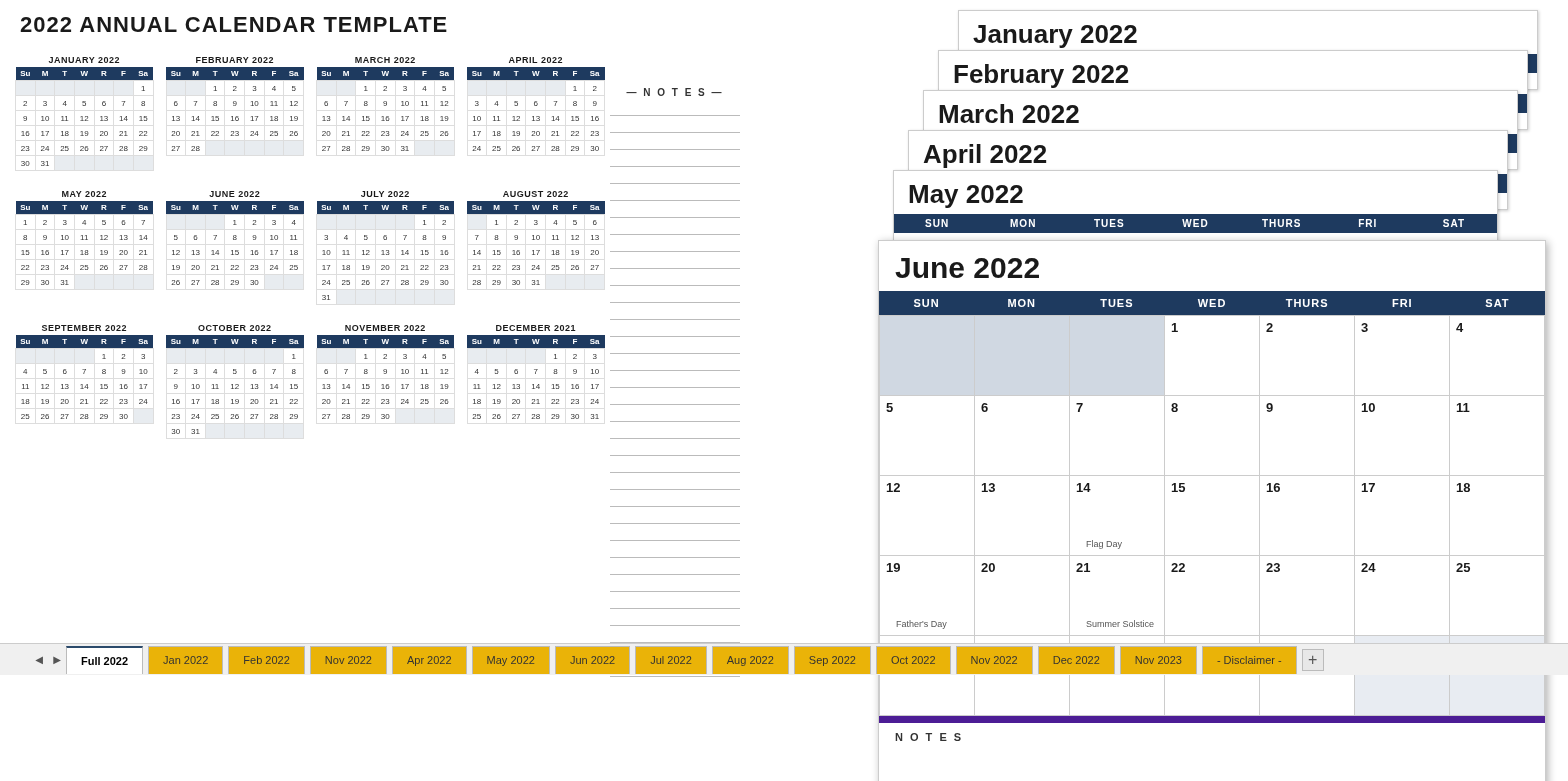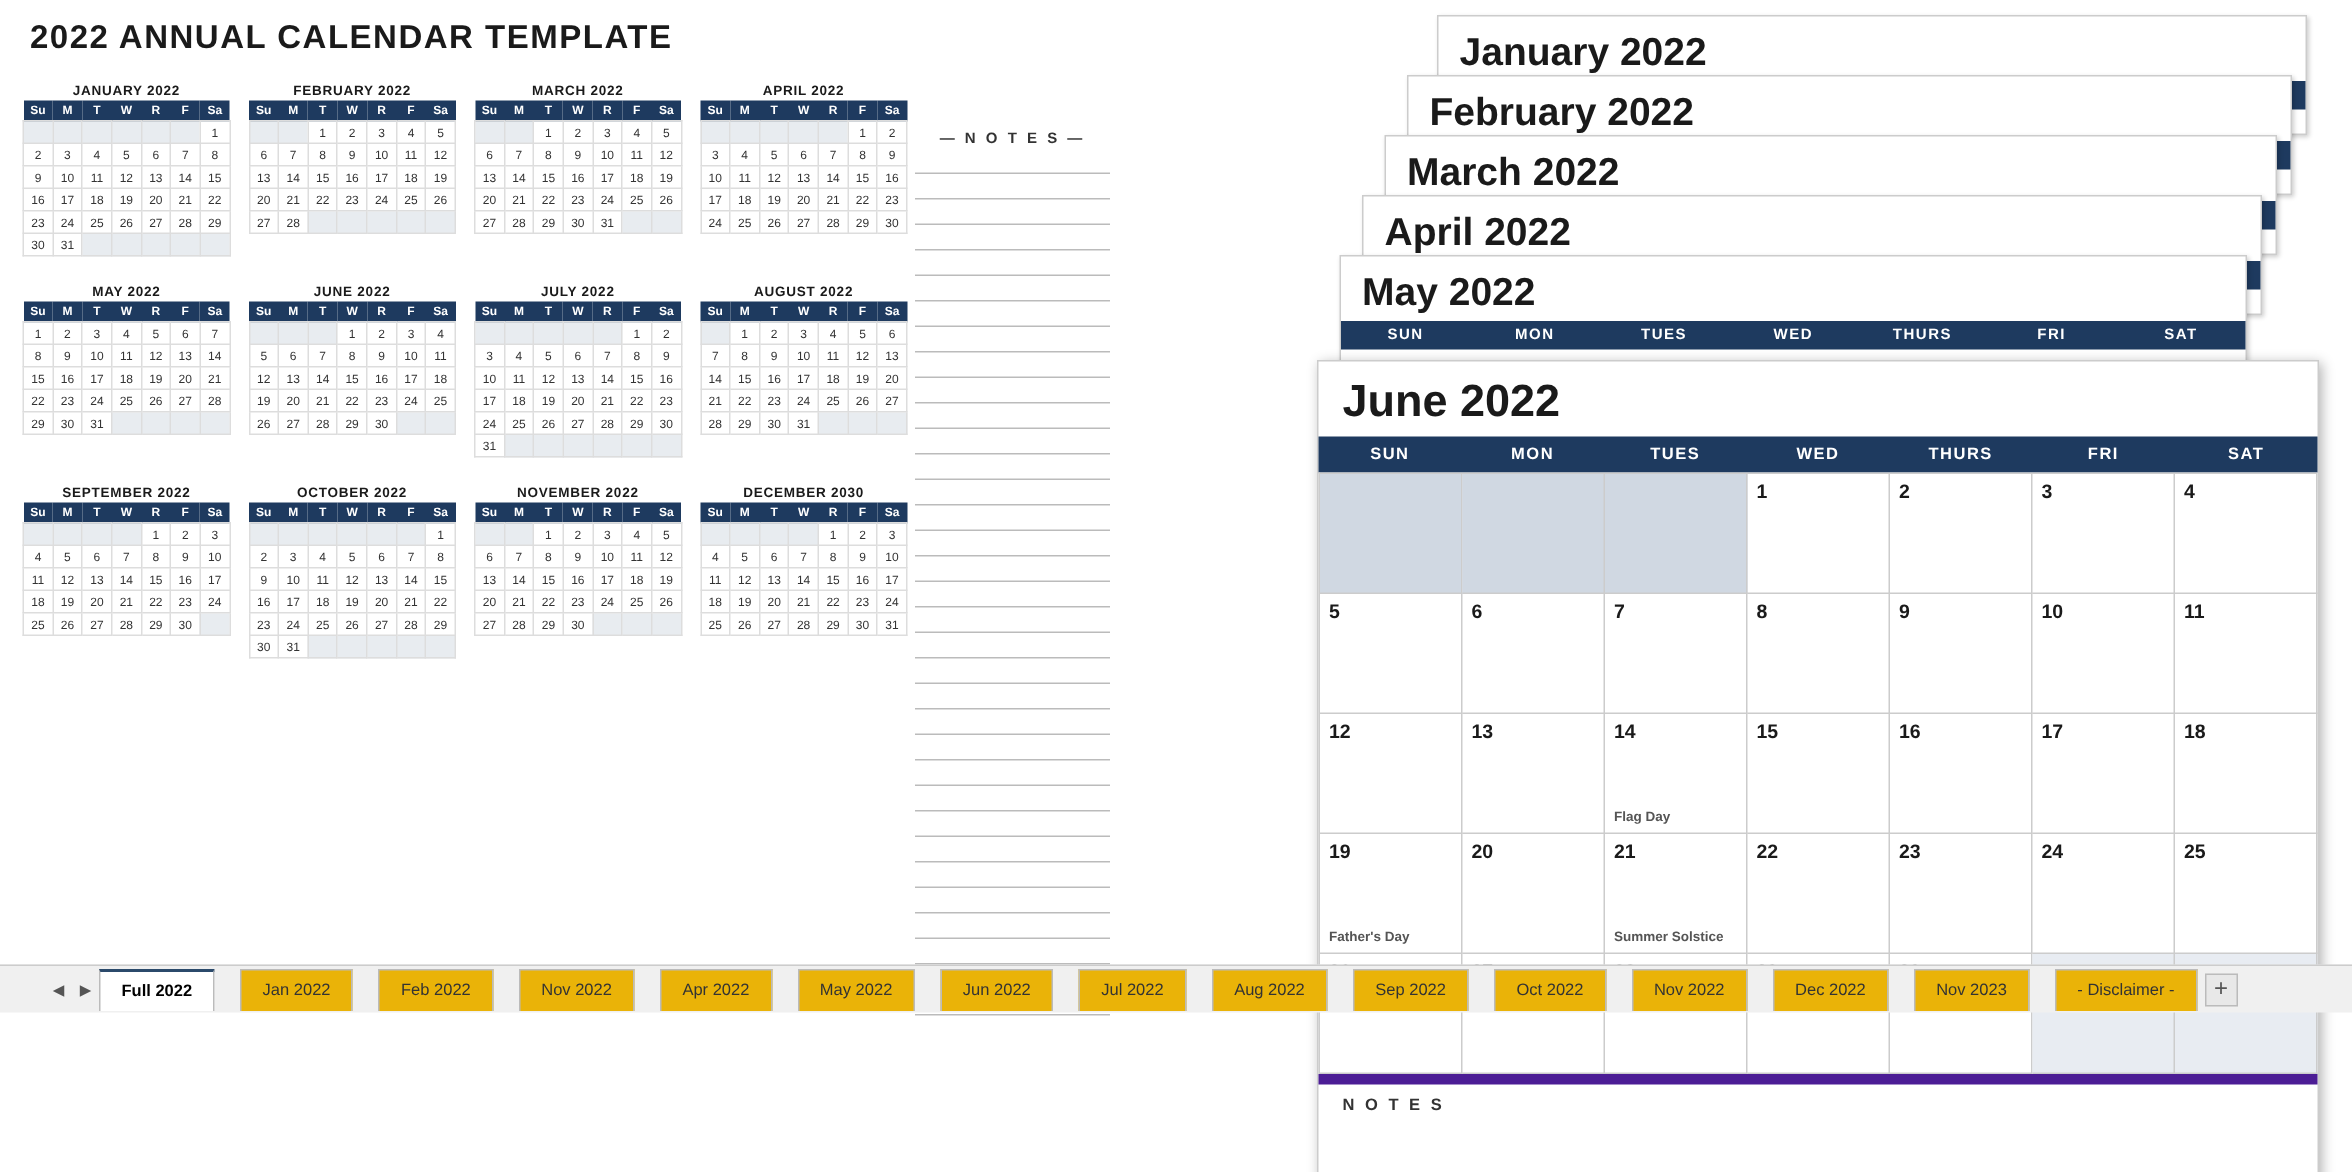--- a/index.html
+++ b/index.html
@@ -267,25 +267,25 @@
       position: relative;
     }
     .june-cell.empty {
       background: #d0d8e2;
     }
     .june-cell.light-gray {
       background: #e8ecf2;
     }
     .june-cell .event-text {
       font-size: 9px;
-      font-weight: bold;
+      font-weight: normal;
       color: #555;
       position: absolute;
       bottom: 6px;
-      left: 6px;
+      left: 16px;
     }
     .june-notes {
       padding: 8px 16px;
       font-size: 11px;
       font-weight: bold;
       letter-spacing: 2px;
       color: #333;
       border-top: 7px solid #4c1d95;
     }
     .june-notes-area {
@@ -1019,21 +1019,21 @@
                 <td>29</td>
                 <td>30</td>
                 <td class="empty"></td>
                 <td class="empty"></td>
                 <td class="empty"></td>
               </tr>
             </tbody>
           </table>
         </div>
         <div class="small-cal">
-          <div class="small-cal-title">DECEMBER 2030</div>
+          <div class="small-cal-title">DECEMBER 2021</div>
           <table>
             <thead>
               <tr>
                 <th>Su</th>
                 <th>M</th>
                 <th>T</th>
                 <th>W</th>
                 <th>R</th>
                 <th>F</th>
                 <th>Sa</th>
@@ -1247,21 +1247,21 @@
           <div class="june-cell light-gray"></div>
         </div>
       <div class="june-notes">N O T E S</div>
       <div class="june-notes-area"></div>
     </div>
   </div>
 
   <div class="tabs-bar">
     <div class="tab-nav-arrow">◀</div>
     <div class="tab-nav-arrow">▶</div>
-    <div id="tabs-container" style="display:flex;gap:16px;">
+    <div id="tabs-container" style="display:flex;gap:4px;">
         <div class="tab active">Full 2022</div>
         <div class="tab">Jan 2022</div>
         <div class="tab">Feb 2022</div>
         <div class="tab">Nov 2022</div>
         <div class="tab">Apr 2022</div>
         <div class="tab">May 2022</div>
         <div class="tab">Jun 2022</div>
         <div class="tab">Jul 2022</div>
         <div class="tab">Aug 2022</div>
         <div class="tab">Sep 2022</div>

